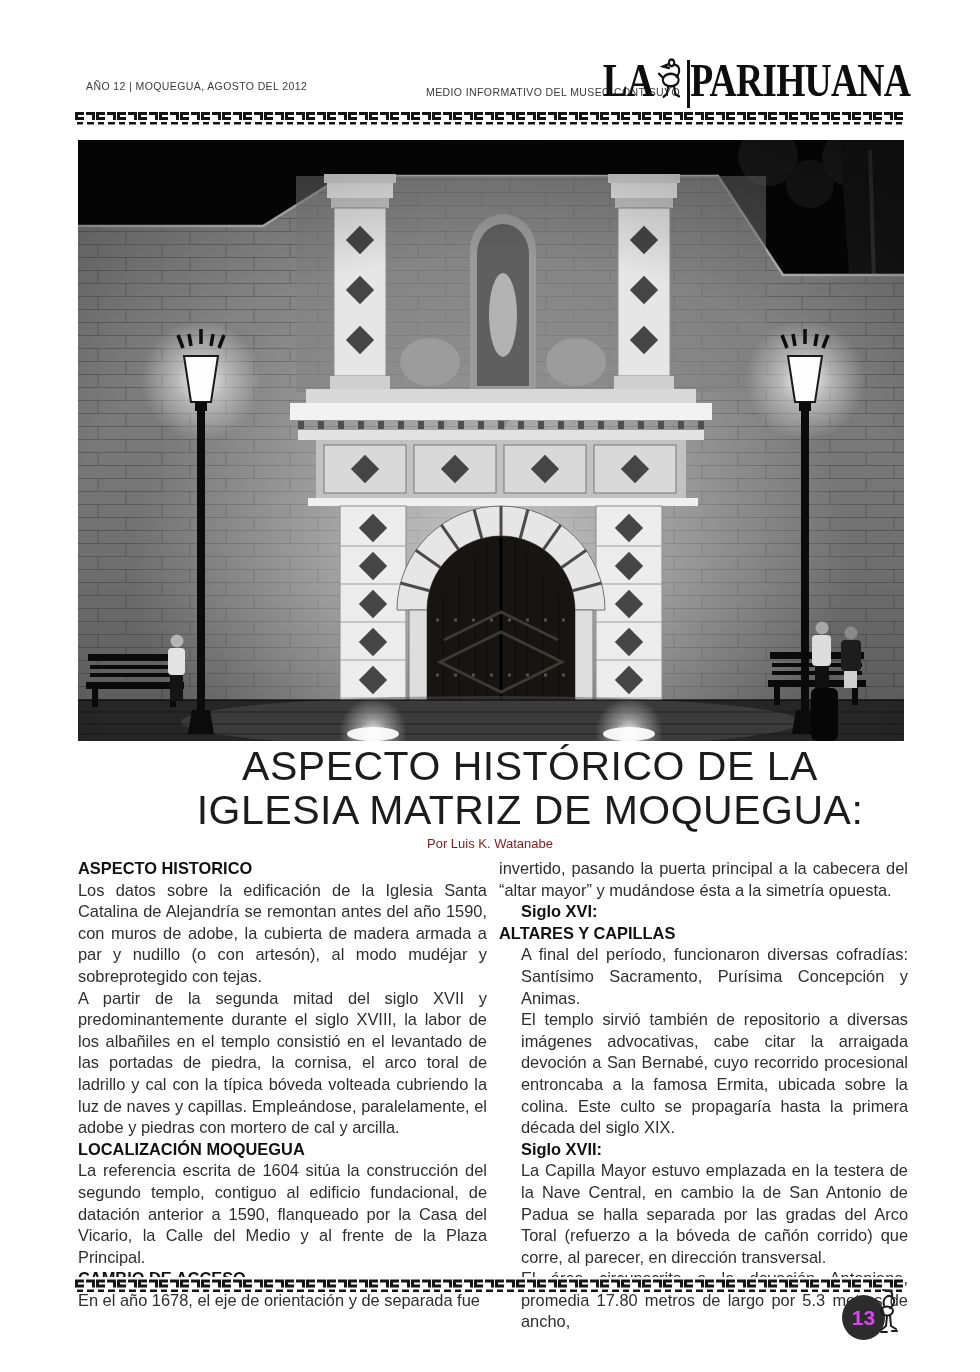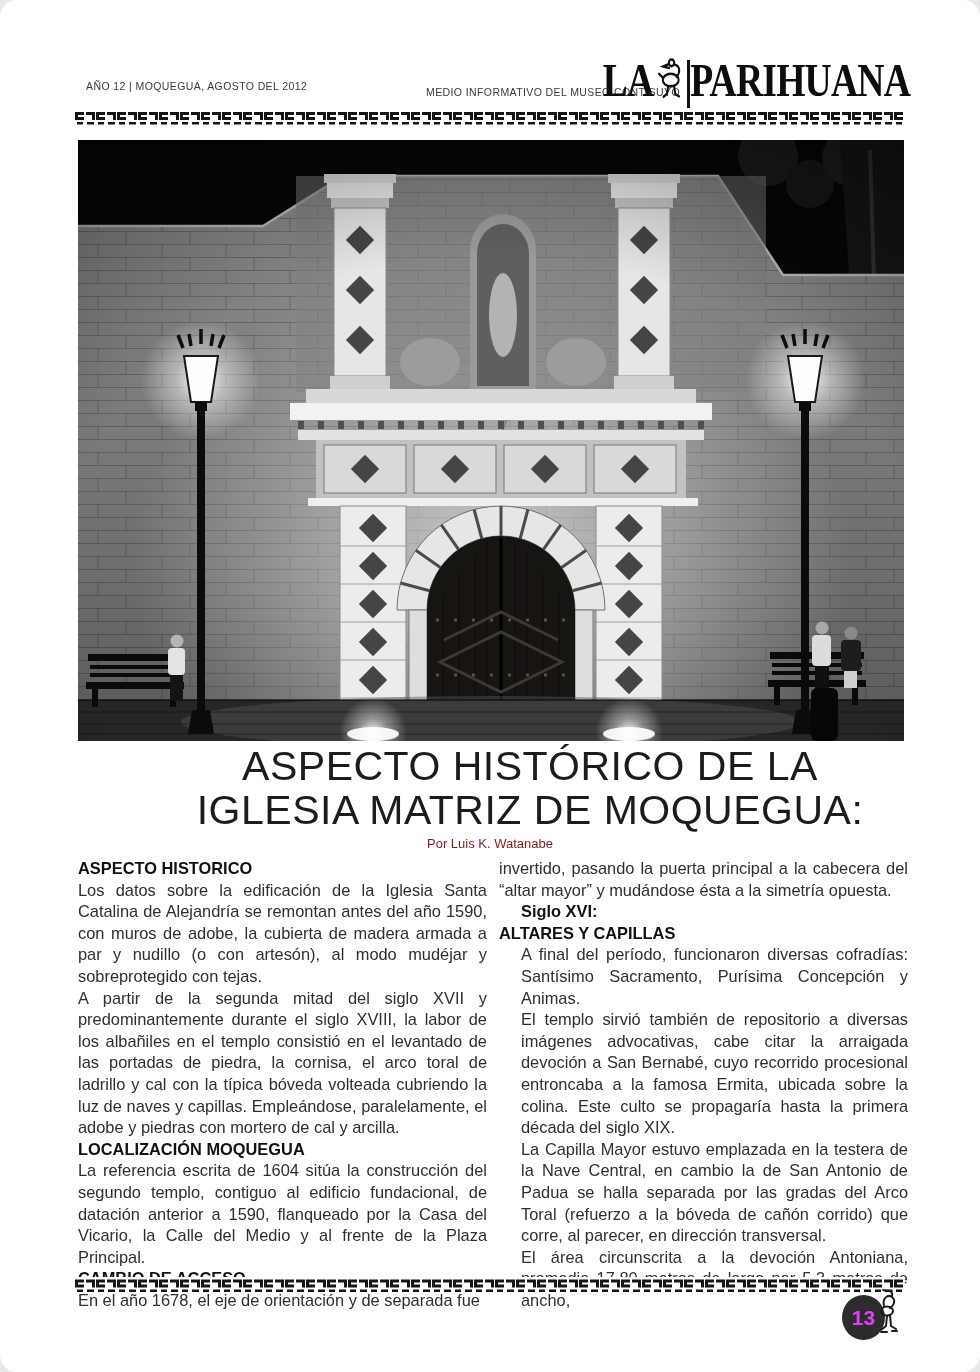--- a/index.html
+++ b/index.html
@@ -1,17 +1,17 @@
 <!DOCTYPE html>
 <html><head>
 <meta charset="utf-8">
 <style>
   html,body{margin:0;padding:0;background:#e8e8e8;}
   .page{position:relative;width:980px;height:1372px;margin:0 auto;background:#ffffff;overflow:hidden;
-        font-family:"Liberation Sans",sans-serif;color:#222;border-radius:17px;}
+        font-family:"Liberation Sans",sans-serif;color:#222;}
   
   .edition{position:absolute;left:86px;top:80px;font-size:10.5px;letter-spacing:.4px;color:#3a3a3a;}
   .tagline{position:absolute;right:300px;top:86px;font-size:10.5px;letter-spacing:.4px;color:#3a3a3a;}
   .mast-sep{position:absolute;left:687px;top:60px;width:3px;height:48px;background:#111;}
   .masthead{position:absolute;right:70px;top:56px;display:flex;align-items:center;gap:3px;
             font-family:"Liberation Serif",serif;font-weight:700;font-size:47px;color:#0d0d0d;
             letter-spacing:-1px;transform:scaleX(.8);transform-origin:100% 50%;line-height:1;}
   .masthead .bird{margin:0 1px -4px 3px;}
   
   .border-top{position:absolute;left:75px;top:109px;width:830px;height:18px;}
@@ -297,20 +297,21 @@
         <div class="seg seg-paragraph">La referencia escrita de 1604 sitúa la construcción del segundo templo, contiguo al edificio fundacional, de datación anterior a 1590, flanqueado por la Casa del Vicario, la Calle del Medio y al frente de la Plaza Principal.</div>
         <div class="seg seg-heading">CAMBIO DE ACCESO</div>
         <div class="seg seg-paragraph">En el año 1678, el eje de orientación y de separada fue</div>
       </div>
     <div class="col">
         <div class="seg seg-paragraph">invertido, pasando la puerta principal a la cabecera del “altar mayor” y mudándose ésta a la simetría opuesta.</div>
         <div class="seg seg-subheading">Siglo XVI:</div>
         <div class="seg seg-heading">ALTARES Y CAPILLAS</div>
         <div class="seg seg-paragraph_indent">A final del período, funcionaron diversas cofradías: Santísimo Sacramento, Purísima Concepción y Animas.</div>
         <div class="seg seg-paragraph_indent">El templo sirvió también de repositorio a diversas imágenes advocativas, cabe citar la arraigada devoción a San Bernabé, cuyo recorrido procesional entroncaba a la famosa Ermita, ubicada sobre la colina. Este culto se propagaría hasta la primera década del siglo XIX.</div>
+        <div class="seg seg-subheading">Siglo XVII:</div>
         <div class="seg seg-paragraph_indent">La Capilla Mayor estuvo emplazada en la testera de la Nave Central, en cambio la de San Antonio de Padua se halla separada por las gradas del Arco Toral (refuerzo a la bóveda de cañón corrido) que corre, al parecer, en dirección transversal.</div>
         <div class="seg seg-paragraph_indent">El área circunscrita a la devoción Antoniana, promedia 17.80 metros de largo por 5.3 metros de ancho,</div>
       </div>
   </div>
 
   <div class="border-bottom">
     <svg width="830" height="17" viewBox="0 0 830 17" preserveAspectRatio="none">
       <defs>
         <pattern id="greca2" width="21" height="17" patternUnits="userSpaceOnUse">
           <rect width="21" height="17" fill="#fff"></rect>

